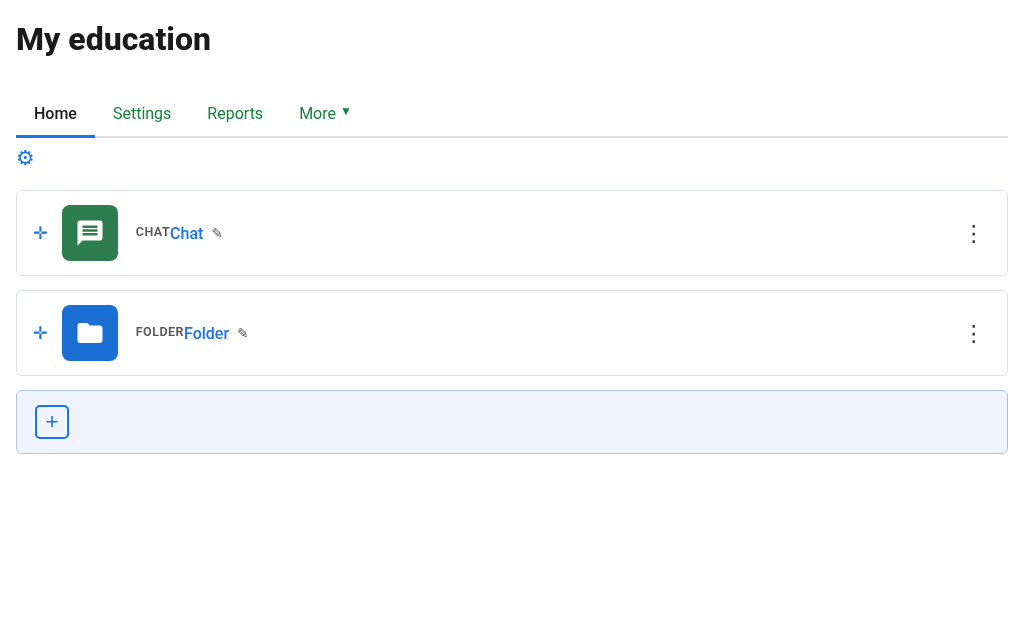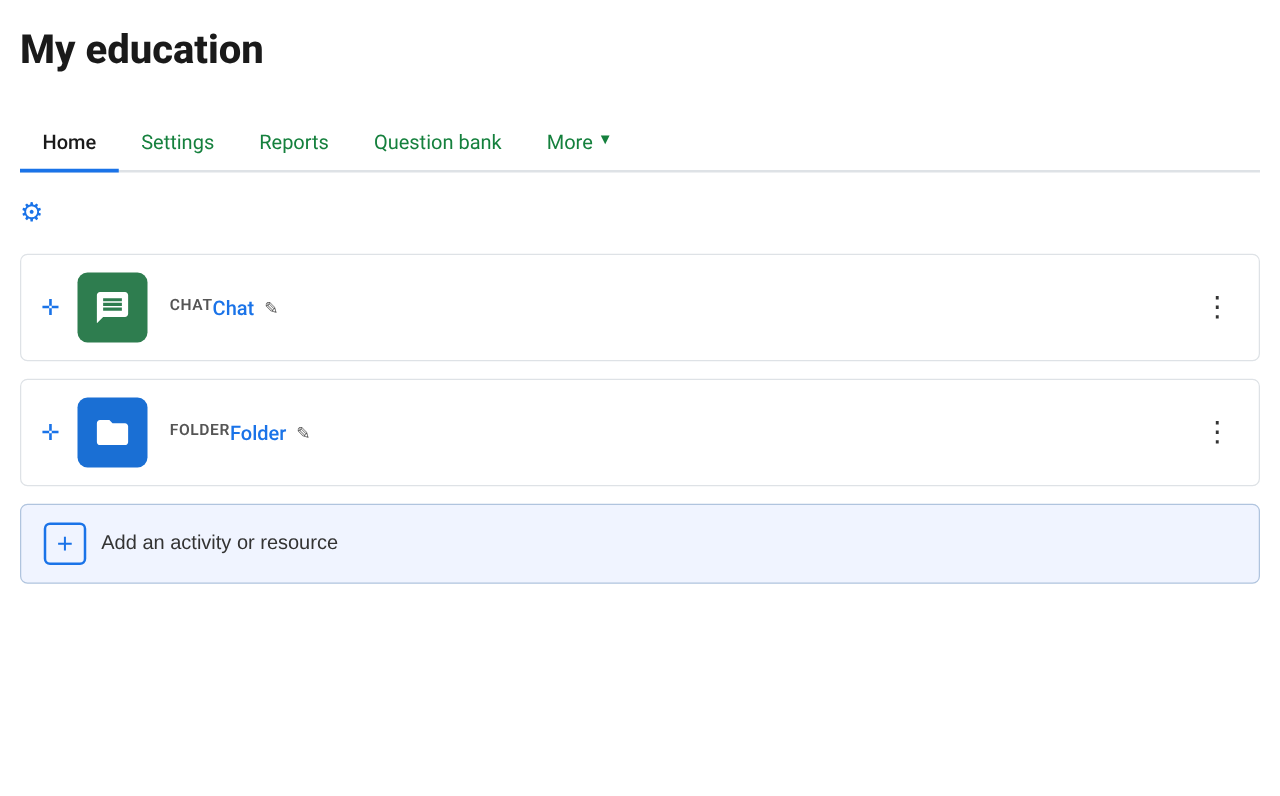--- a/index.html
+++ b/index.html
@@ -17,21 +17,21 @@
     .page-title {
       font-size: 2rem;
       font-weight: 800;
       color: #1a1a1a;
       margin-bottom: 36px;
     }
     .nav-tabs {
       display: flex;
       align-items: flex-end;
       border-bottom: 2px solid #dee2e6;
-      margin-bottom: 20px;
+      margin-bottom: 8px;
       gap: 0;
     }
     .nav-tab {
       padding: 10px 18px 12px 18px;
       font-size: 1rem;
       cursor: pointer;
       color: #15803d;
       text-decoration: none;
       border-bottom: 3px solid transparent;
       margin-bottom: -2px;
@@ -172,21 +172,20 @@
 
 <div class="page-wrapper">
   
   <h1 class="page-title">My education</h1>
 
   
   <nav class="nav-tabs">
     <button class="nav-tab active">Home</button>
     <button class="nav-tab">Settings</button>
     <button class="nav-tab">Reports</button>
-    <button class="nav-tab">Question bank</button>
     <button class="nav-tab nav-tab-more">
       <span>More</span>
       <span class="chevron">▼</span>
     </button>
   </nav>
 
   
   <div class="settings-gear">⚙</div>
 
   
@@ -223,15 +222,14 @@
         <span class="item-name">Folder</span>
         <span class="edit-icon">✎</span>
       </div>
     </div>
     <span class="item-menu">⋮</span>
   </div>
 
   
   <button class="add-activity-btn">
     <div class="plus-box">+</div>
-    <span>Add an activity or resource</span>
   </button>
 </div>
 
 </body></html>

